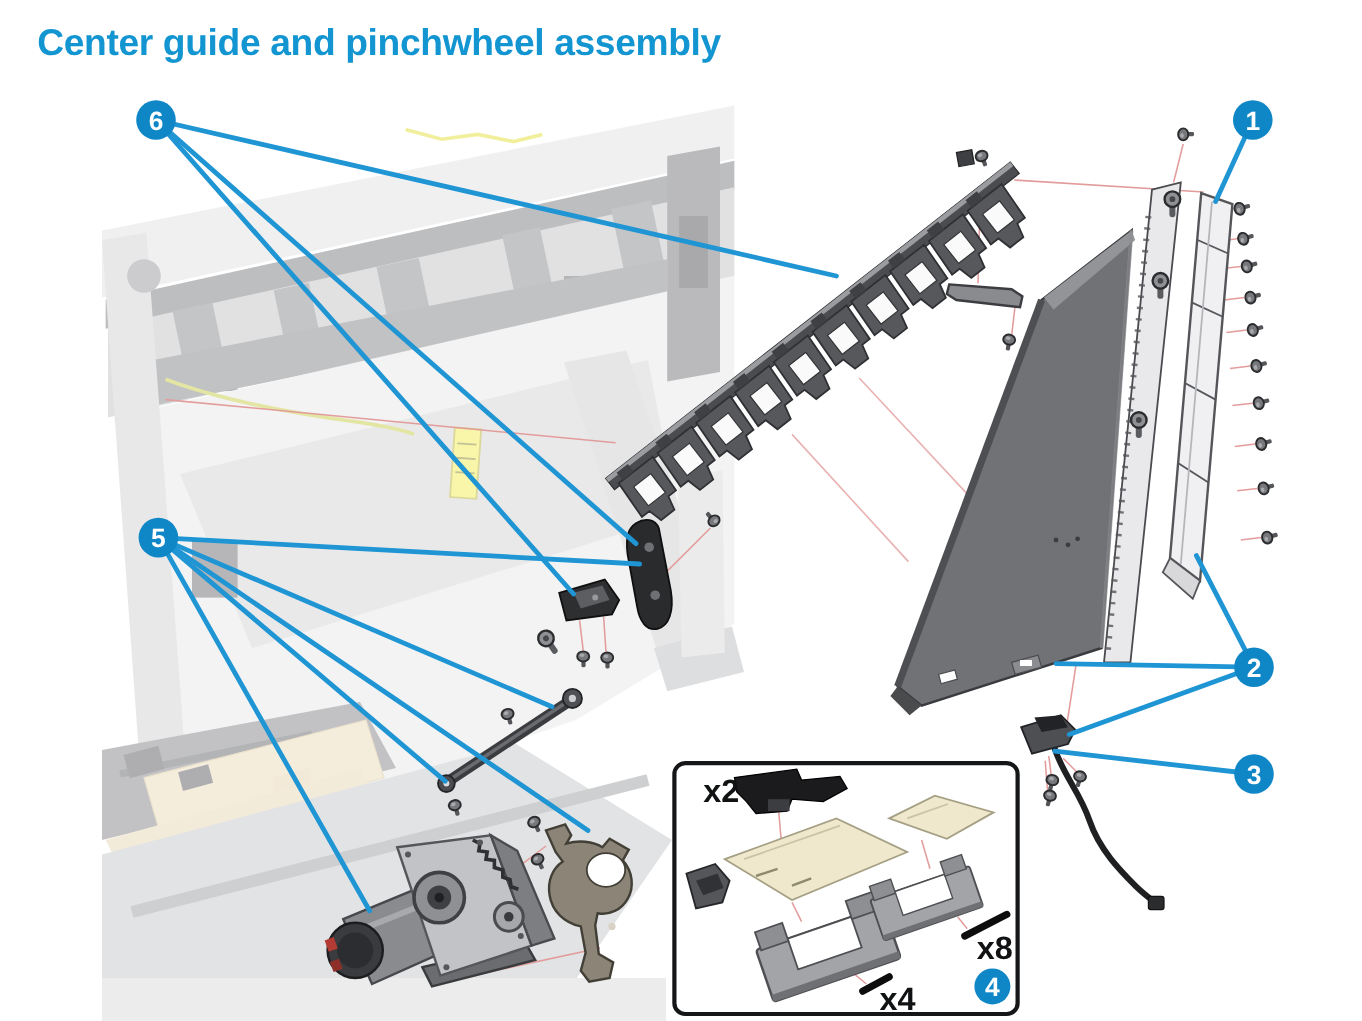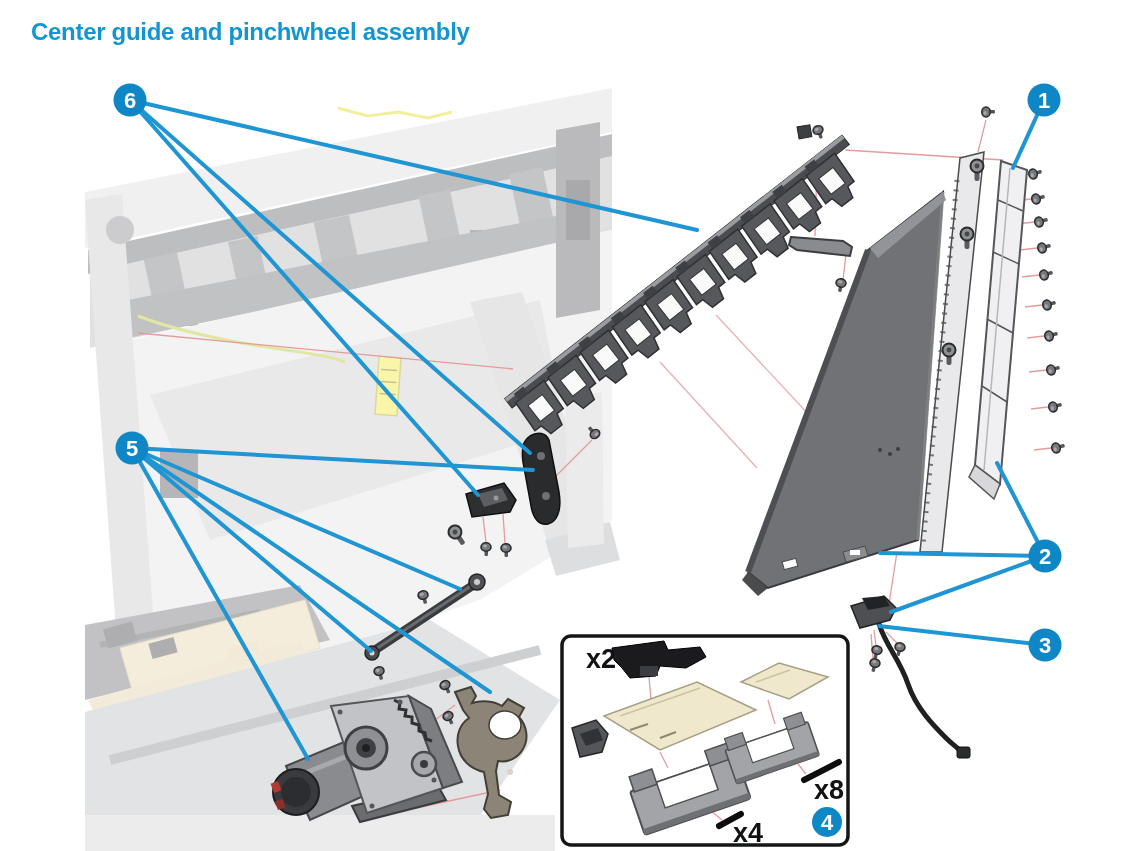--- a/index.html
+++ b/index.html
@@ -1,18 +1,18 @@
 <!DOCTYPE html>
 <html><head>
 <meta charset="utf-8">
 <style>
   html,body{margin:0;padding:0;background:#ffffff;}
   .page{position:relative;width:1135px;height:851px;background:#fff;overflow:hidden;
         font-family:"Liberation Sans",sans-serif;}
-  h1.fig-title{position:absolute;left:31px;top:18px;margin:0;font-size:24px;font-weight:600;
+  h1.fig-title{position:absolute;left:31px;top:18px;margin:0;font-size:31px;font-weight:600;
         letter-spacing:-0.3px;color:#1295d0;font-family:"Liberation Sans",sans-serif;}
   svg text{font-family:"Liberation Sans",sans-serif;}
   .badge-num{font-size:22px;font-weight:bold;fill:#ffffff;text-anchor:middle;}
   .qty-label{font-size:27px;font-weight:600;fill:#111213;}
 </style>
 </head>
 <body>
 
 <div class="page">
 

